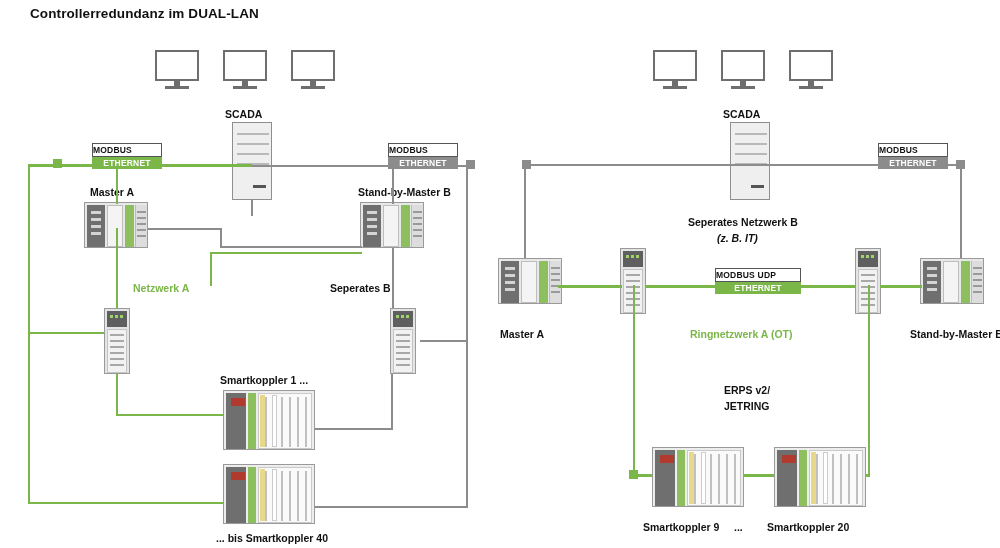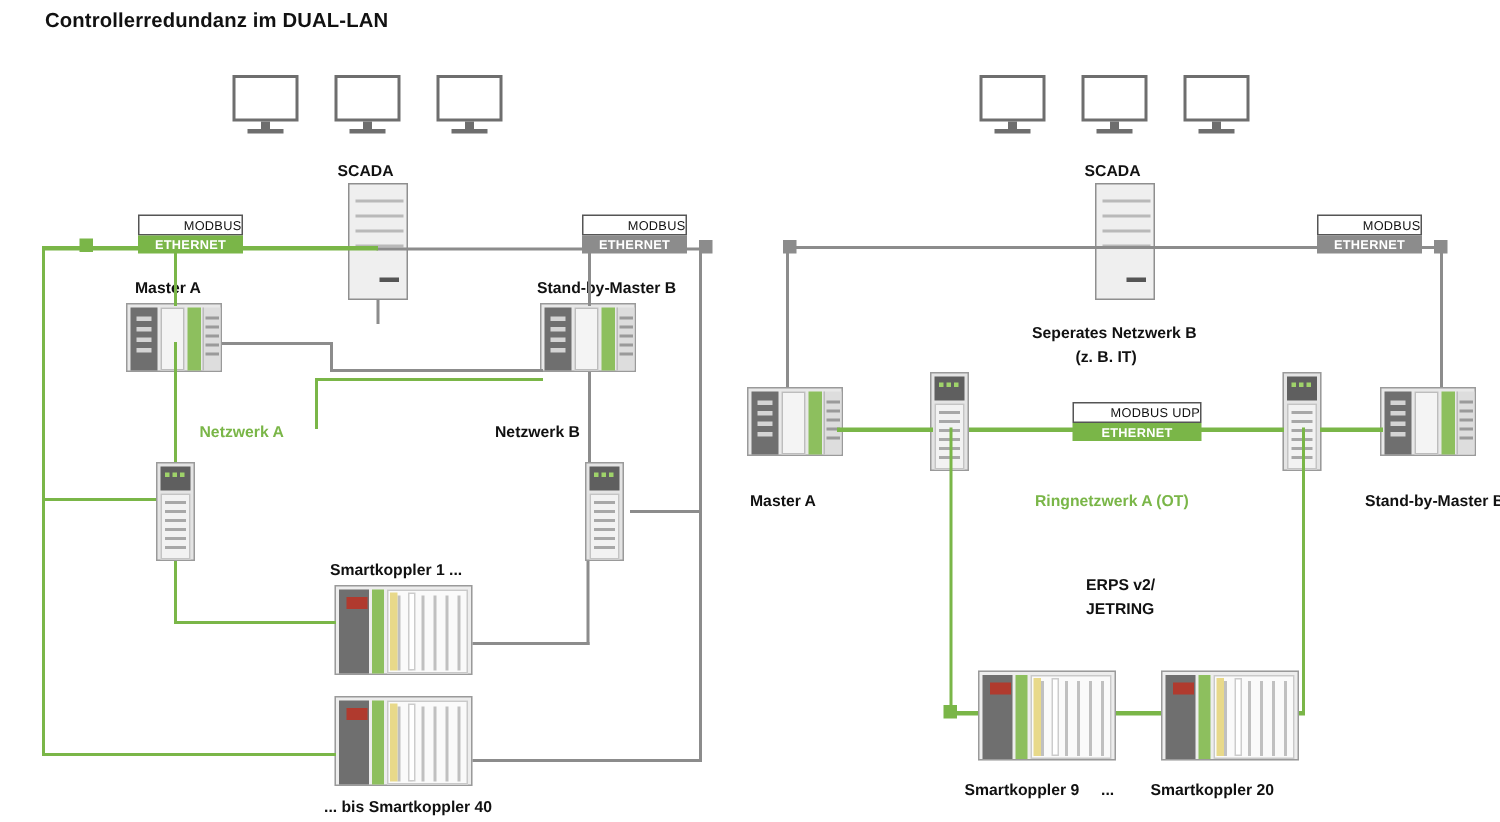--- a/index.html
+++ b/index.html
@@ -23,21 +23,21 @@
   .mon{position:absolute;width:44px;height:40px;}
   .mon .scr{position:absolute;left:0;top:0;width:44px;height:31px;border:2.5px solid #6e6e6e;background:#fff;box-sizing:border-box;}
   .mon .nk{position:absolute;left:19px;top:31px;width:6px;height:5px;background:#6e6e6e;}
   .mon .ft{position:absolute;left:10px;top:36px;width:24px;height:3px;background:#6e6e6e;}
   
   .tower{position:absolute;width:40px;height:78px;background:#efefef;border:1.5px solid #8f8f8f;box-sizing:border-box;}
   .tower .b{position:absolute;left:4px;width:32px;height:1.5px;background:#b9b9b9;}
   .tower .led{position:absolute;left:20px;width:13px;height:3px;background:#555;}
   
   .badge{position:absolute;width:70px;}
-  .badge .m{font-size:8.5px;font-weight:normal;background:#fff;border:1.3px solid #555;color:#111;text-align:right;padding:1px 0 1px 0;letter-spacing:.2px;}
+  .badge .m{font-size:8.5px;font-weight:bold;background:#fff;border:1.3px solid #555;color:#111;text-align:left;padding:1px 0 1px 0;letter-spacing:.2px;}
   .badge .e{font-size:8.5px;font-weight:bold;background:#8c8c8c;color:#fff;text-align:center;padding:1px 0 1px 0;letter-spacing:.2px;}
   .badge.green .e{background:#7ab648;}
   .badge.wide{width:86px;}
   
   .plc{position:absolute;width:64px;height:46px;background:#e8e8e8;border:1px solid #9a9a9a;box-sizing:border-box;}
   .plc .dark{position:absolute;left:2px;top:2px;width:18px;height:42px;background:#6f6f6f;}
   .plc .dark i{position:absolute;left:4px;width:10px;height:3px;background:#d4d4d4;}
   .plc .mid{position:absolute;left:22px;top:2px;width:16px;height:42px;background:#f4f4f4;border:1px solid #bdbdbd;box-sizing:border-box;}
   .plc .grn{position:absolute;left:40px;top:2px;width:9px;height:42px;background:#8dbf5e;}
   .plc .rt{position:absolute;left:50px;top:2px;width:12px;height:42px;background:#ddd;border-left:1px solid #bbb;box-sizing:border-box;}
@@ -150,21 +150,21 @@
   <div class="ln v" style="left:372px;top:166px;height:38px;"></div>
 
   <div class="ln h" style="left:128px;top:228px;width:74px;"></div>
   <div class="ln v" style="left:200px;top:228px;height:20px;"></div>
   <div class="ln h" style="left:200px;top:246px;width:142px;"></div>
 
   <div class="ln g h" style="left:190px;top:252px;width:152px;"></div>
   <div class="ln g v" style="left:190px;top:252px;height:34px;"></div>
 
   <div class="lbl green" style="left:113px;top:282px;">Netzwerk A</div>
-  <div class="lbl" style="left:310px;top:282px;">Netzwerk B</div>
+  <div class="lbl" style="left:310px;top:282px;">Seperates B</div>
 
   <div class="ln g v" style="left:8px;top:164px;height:340px;"></div>
   <div class="ln g h" style="left:8px;top:332px;width:90px;"></div>
   <div class="ln g v" style="left:96px;top:228px;height:80px;"></div>
 
   <div class="ln v" style="left:446px;top:164px;height:344px;"></div>
   <div class="ln h" style="left:400px;top:340px;width:48px;"></div>
   <div class="ln v" style="left:372px;top:248px;height:60px;"></div>
 
   <div class="sw" style="left:84px;top:308px;">
@@ -277,21 +277,21 @@
   <div class="node" style="left:22px;top:160px;"></div>
   <div class="node" style="left:456px;top:160px;"></div>
   <div class="ln v" style="left:250px;top:200px;height:0px;"></div>
 
   <div class="badge" style="left:378px;top:143px;">
     <div class="m">MODBUS</div>
     <div class="e">ETHERNET</div>
   </div>
 
   <div class="lbl" style="left:188px;top:216px;">Seperates Netzwerk B</div>
-  <div class="lbl" style="left:217px;top:232px;">(z. B. IT)</div>
+  <div class="lbl" style="left:217px;top:232px;font-style:italic;">(z. B. IT)</div>
 
   <div class="ln v" style="left:24px;top:164px;height:96px;"></div>
   <div class="ln h" style="left:24px;top:258px;width:10px;"></div>
   <div class="ln v" style="left:460px;top:164px;height:96px;"></div>
   <div class="ln h" style="left:450px;top:258px;width:12px;"></div>
 
   <div class="plc" style="left:-2px;top:258px;">
     <div class="dark">
         <i style="top:6px;"></i>
         <i style="top:13px;"></i>

